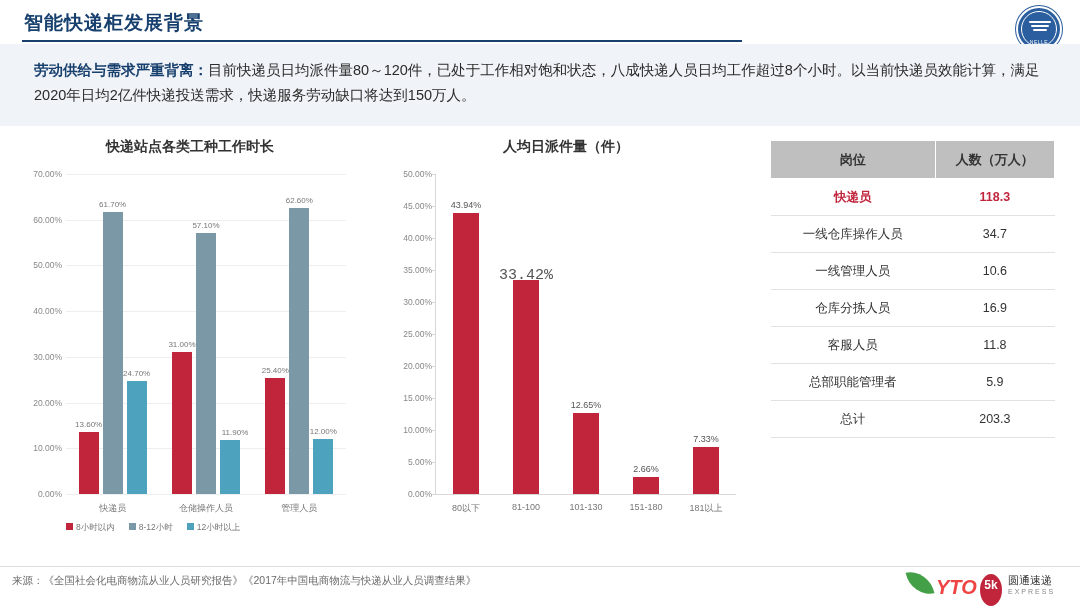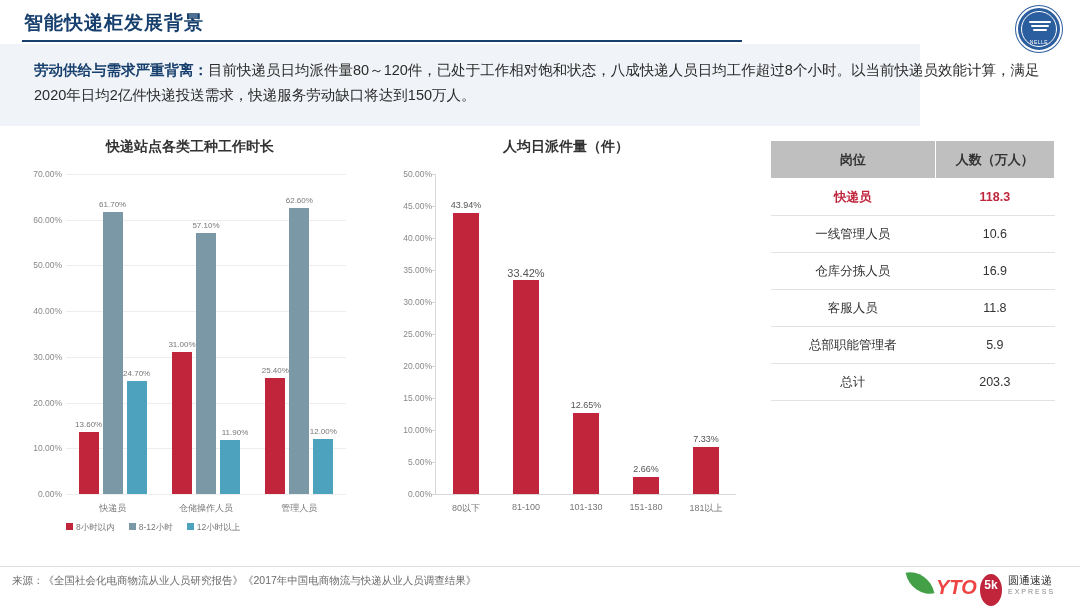--- a/index.html
+++ b/index.html
@@ -45,21 +45,21 @@
   .logo .lines i:nth-child(1){ width:22px; }
   .logo .lines i:nth-child(2){ width:18px; margin-left:2px;}
   .logo .lines i:nth-child(3){ width:14px; margin-left:4px;}
   .logo .txt {
     position:absolute; left:0; right:0; bottom:5px; text-align:center;
     font-size:5px; color:#fff; letter-spacing:.5px;
   }
 
   
   .lead-band {
-    position:absolute; left:0; top:44px; width:920px; height:82px;
+    position:absolute; left:0; top:44px; width:1080px; height:82px;
     background:#f0f3f7;
   }
   .lead-text {
     position:absolute; left:34px; top:14px; width:1010px;
     font-size:14.5px; line-height:25px; color:#2b2b2b;
   }
   .lead-strong { color:#18406e; font-weight:bold; }
 
   
   .chart-title {
@@ -222,21 +222,21 @@
       <div class="axis-label" style="left: -52px; top: 27px; width: 48px; text-align: right;">45.00%</div>
       <div class="axis-line" style="left: -4px; top: 32px; width: 4px; height: 1px;"></div>
       <div class="axis-label" style="left: -52px; top: -5px; width: 48px; text-align: right;">50.00%</div>
       <div class="axis-line" style="left: -4px; top: 0px; width: 4px; height: 1px;"></div>
       <div class="axis-line" style="left: -1px; top: 0px; width: 1px; height: 320px;"></div>
       <div class="axis-line" style="left: 0px; top: 320px; width: 300px; height: 1px;"></div>
       <div class="bar" style="left: 17px; width: 26px; height: 281.216px; background: rgb(192, 37, 60);"></div>
       <div class="bar-val" style="left: 3px; width: 54px; top: 25.784px; font-size: 9px; color: rgb(85, 85, 85);">43.94%</div>
       <div class="cat-label" style="left: 0px; width: 60px; top: 328px;">80以下</div>
       <div class="bar" style="left: 77px; width: 26px; height: 213.888px; background: rgb(192, 37, 60);"></div>
-      <div class="bar-val" style="left: 63px; width: 54px; top: 93.112px; font-size: 11px; color: rgb(85, 85, 85);">33.42%</div>
+      <div class="bar-val" style="left: 63px; width: 54px; top: 93.112px; font-size: 15px; color: rgb(85, 85, 85); font-family: Liberation Mono, monospace;">33.42%</div>
       <div class="cat-label" style="left: 60px; width: 60px; top: 328px;">81-100</div>
       <div class="bar" style="left: 137px; width: 26px; height: 80.96px; background: rgb(192, 37, 60);"></div>
       <div class="bar-val" style="left: 123px; width: 54px; top: 226.04px; font-size: 9px; color: rgb(85, 85, 85);">12.65%</div>
       <div class="cat-label" style="left: 120px; width: 60px; top: 328px;">101-130</div>
       <div class="bar" style="left: 197px; width: 26px; height: 17.024px; background: rgb(192, 37, 60);"></div>
       <div class="bar-val" style="left: 183px; width: 54px; top: 289.976px; font-size: 9px; color: rgb(85, 85, 85);">2.66%</div>
       <div class="cat-label" style="left: 180px; width: 60px; top: 328px;">151-180</div>
       <div class="bar" style="left: 257px; width: 26px; height: 46.912px; background: rgb(192, 37, 60);"></div>
       <div class="bar-val" style="left: 243px; width: 54px; top: 260.088px; font-size: 9px; color: rgb(85, 85, 85);">7.33%</div>
       <div class="cat-label" style="left: 240px; width: 60px; top: 328px;">181以上</div>
@@ -249,20 +249,24 @@
       <th style="width:58%">岗位</th>
       <th style="width:42%">人数（万人）</th>
     </tr>
   </thead>
   <tbody id="tbl-body">
       <tr class="highlight">
         <td>快递员</td>
         <td>118.3</td>
       </tr>
       <tr>
+        <td>一线仓库操作人员</td>
+        <td>34.7</td>
+      </tr>
+      <tr>
         <td>一线管理人员</td>
         <td>10.6</td>
       </tr>
       <tr>
         <td>仓库分拣人员</td>
         <td>16.9</td>
       </tr>
       <tr>
         <td>客服人员</td>
         <td>11.8</td>

